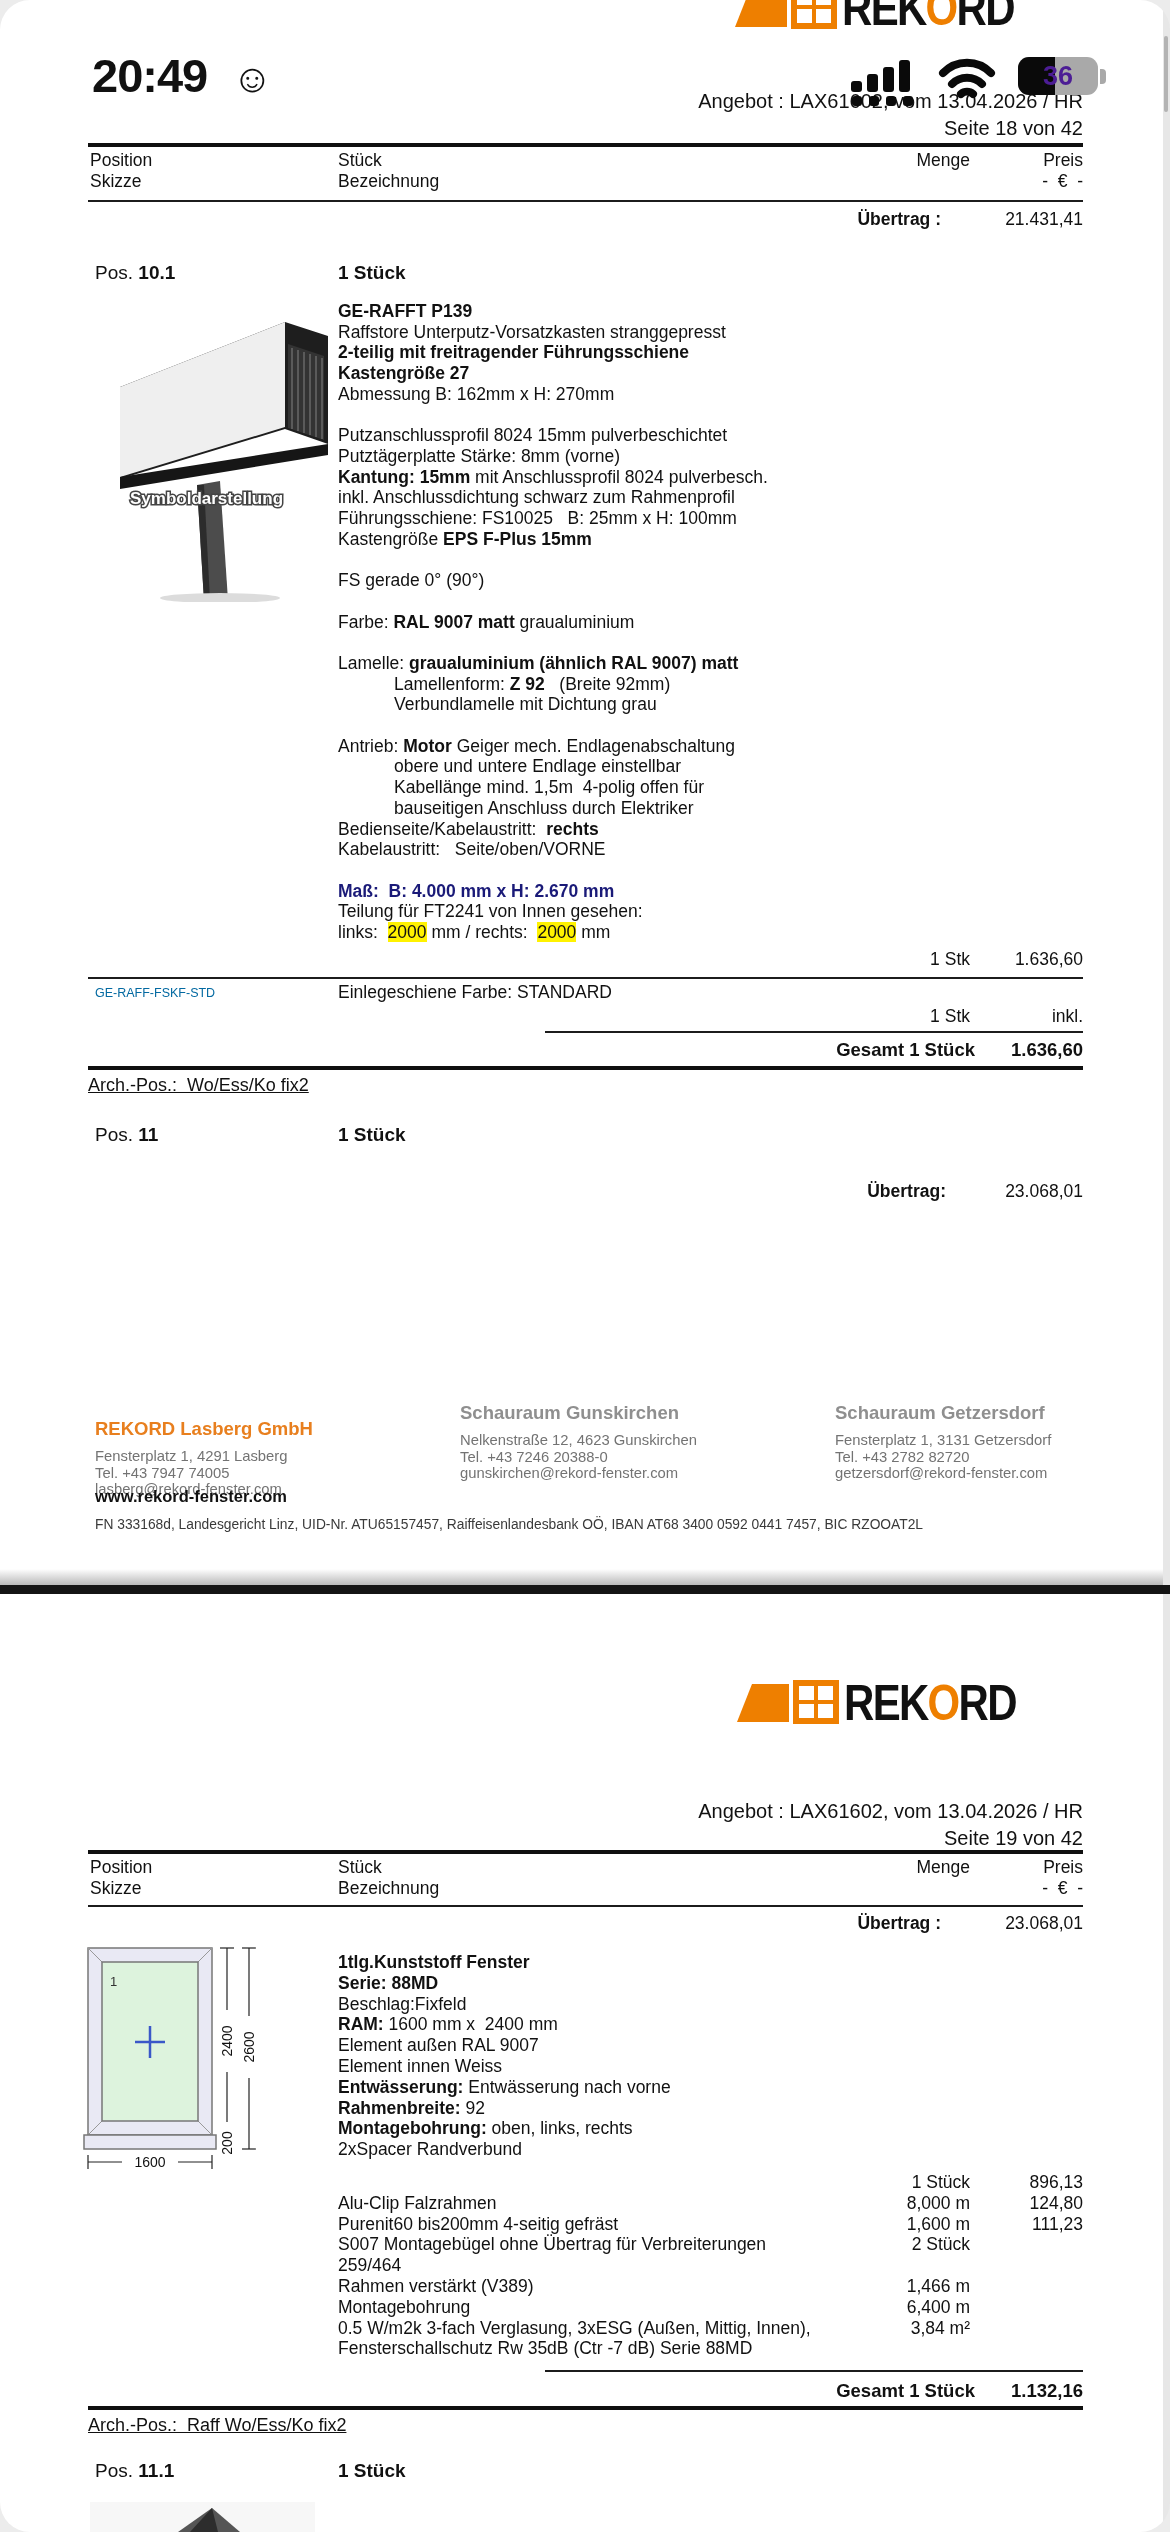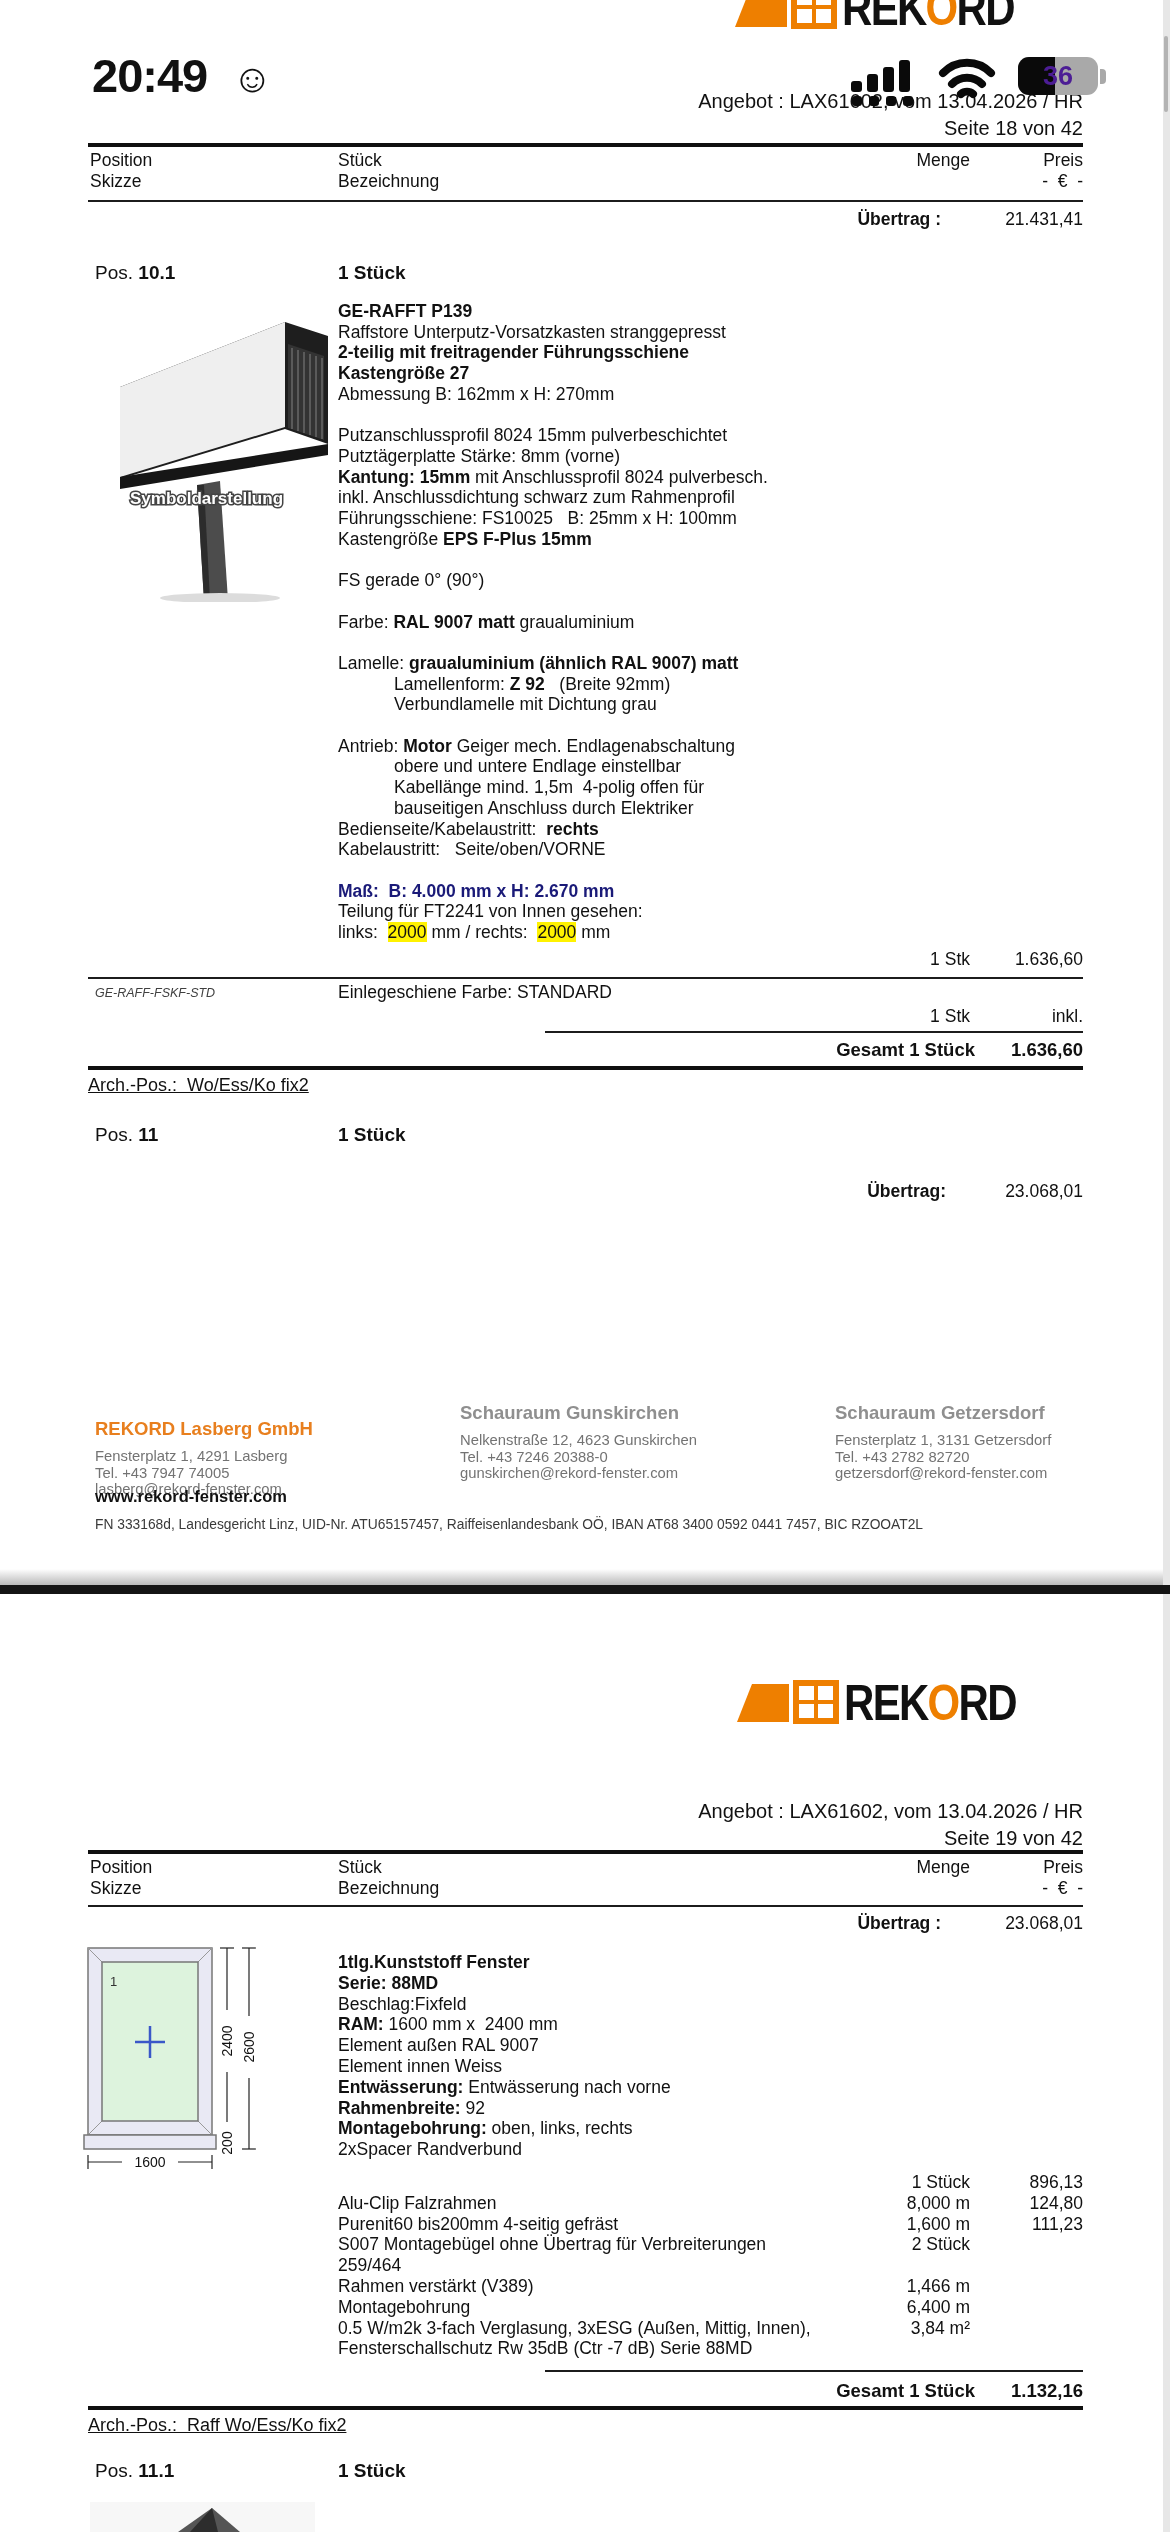--- a/index.html
+++ b/index.html
@@ -1,18 +1,18 @@
 <!DOCTYPE html>
 <html><head>
 <meta charset="utf-8">
 <style>
   * { margin:0; padding:0; box-sizing:border-box; }
   html,body { background:#ececec; }
   body { font-family:"Liberation Sans","DejaVu Sans",sans-serif; color:#111; }
-  .viewer { position:relative; width:1170px; height:2532px; overflow:hidden; background:#ececec; }
+  .viewer { position:relative; width:1170px; height:2532px; overflow:hidden; background:#ececec;border-radius:30px; }
   .page { position:absolute; left:0; width:1163px; background:#fff; }
   .edge-strip { position:absolute; left:1163px; top:0; width:7px; height:2532px; background:#e7e7e7; }
   .scrollbar { position:absolute; left:1164px; top:36px; width:4px; height:76px; background:#b3b3b3; border-radius:2px; }
   .abs { position:absolute; }
   .r { text-align:right; }
   .b { font-weight:bold; }
   .navy { color:#1a1a78; }
   .hl { background:#fff200; }
   .fs17 { font-size:17.5px; }
   .fs20 { font-size:20px; }
@@ -147,21 +147,21 @@
         <div class="line"><span>Teilung für FT2241 von Innen gesehen:</span></div>
         <div class="line"><span>links:  </span><span class="hl">2000</span><span> mm / rechts:  </span><span class="hl">2000</span><span> mm</span></div>
       </div>
 
     <div class="abs flexrow" style="left:88px; top:949px; width:995px;">
       <span class="c-desc"></span>
       <span class="c-qty">1 Stk</span>
       <span class="c-price">1.636,60</span>
     </div>
     <div class="rule-thin" style="left:88px; top:977px; width:995px;"></div>
-    <div class="abs" style="left:95px; top:986px; font-size:12.5px; color:#404040;font-style:italic;">GE-RAFF-FSKF-STD</div>
+    <div class="abs" style="left:95px; top:986px; font-size:12.5px; color:#0369a1;">GE-RAFF-FSKF-STD</div>
     <div class="abs fs17" style="left:338px; top:982px;">Einlegeschiene Farbe: STANDARD</div>
     <div class="abs flexrow" style="left:88px; top:1006px; width:995px;">
       <span class="c-desc"></span>
       <span class="c-qty">1 Stk</span>
       <span class="c-price">inkl.</span>
     </div>
     <div class="rule-thin" style="left:545px; top:1031px; width:538px;"></div>
     <div class="abs b r" style="left:675px; top:1039px; width:300px; font-size:18.5px;">Gesamt  1 Stück</div>
     <div class="abs b r" style="left:883px; top:1039px; width:200px; font-size:18.5px;">1.636,60</div>
     <div class="rule-thick" style="left:88px; top:1066px; width:995px;"></div>

